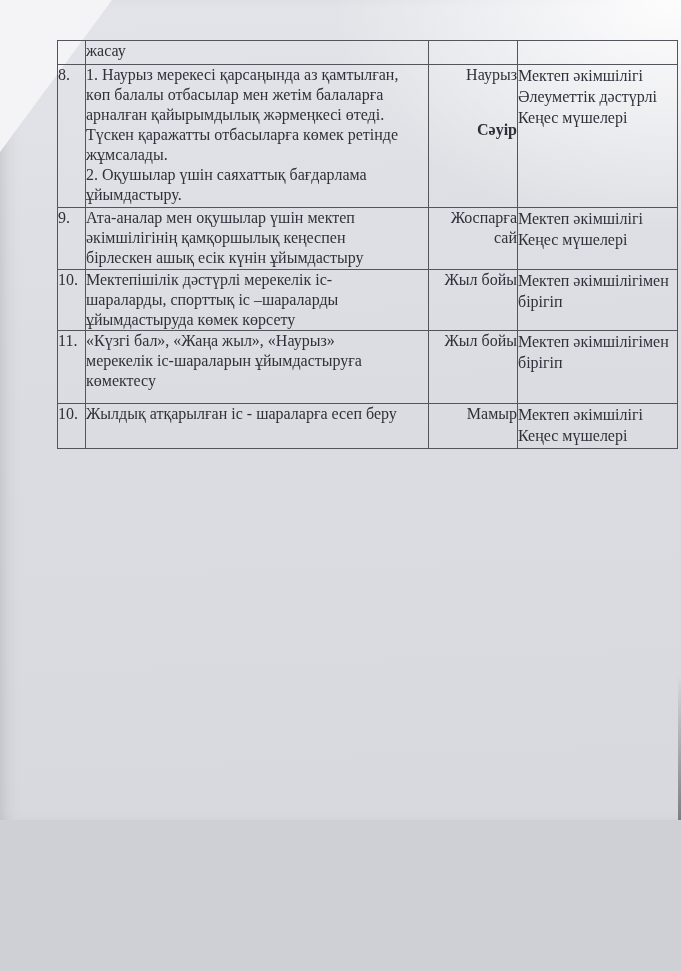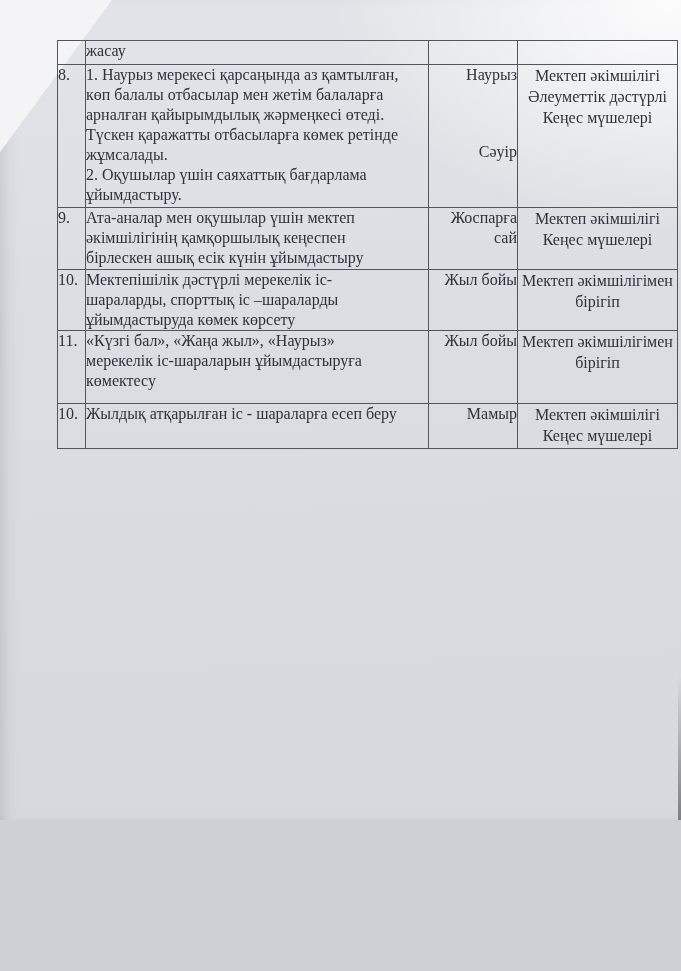--- a/index.html
+++ b/index.html
@@ -45,22 +45,22 @@
   .r-8    { height:143px; }
   .r-9    { height:62px; }
   .r-10   { height:61px; }
   .r-11   { height:73px; }
   .r-12   { height:45px; }
 
   .num      { padding:1px 0 0 3px; }
   .activity { padding:1px 2px 0 4px; }
   .activity .line { white-space:nowrap; }
   .timing   { text-align:right; padding-top:2px; }
-  .timing-second { margin-top:57px; }
-  .resp     { text-align:center; padding-top:3px; line-height:21px; }
+  .timing-second { margin-top:35px;font-weight:bold; }
+  .resp     { text-align:left; padding-top:3px; line-height:21px; }
 </style>
 </head>
 <body>
 
 <div class="page">
   <div class="corner-fold"></div>
   <div class="sheen"></div>
   <div class="edge-shadow"></div>
 
   <table class="plan-table">

